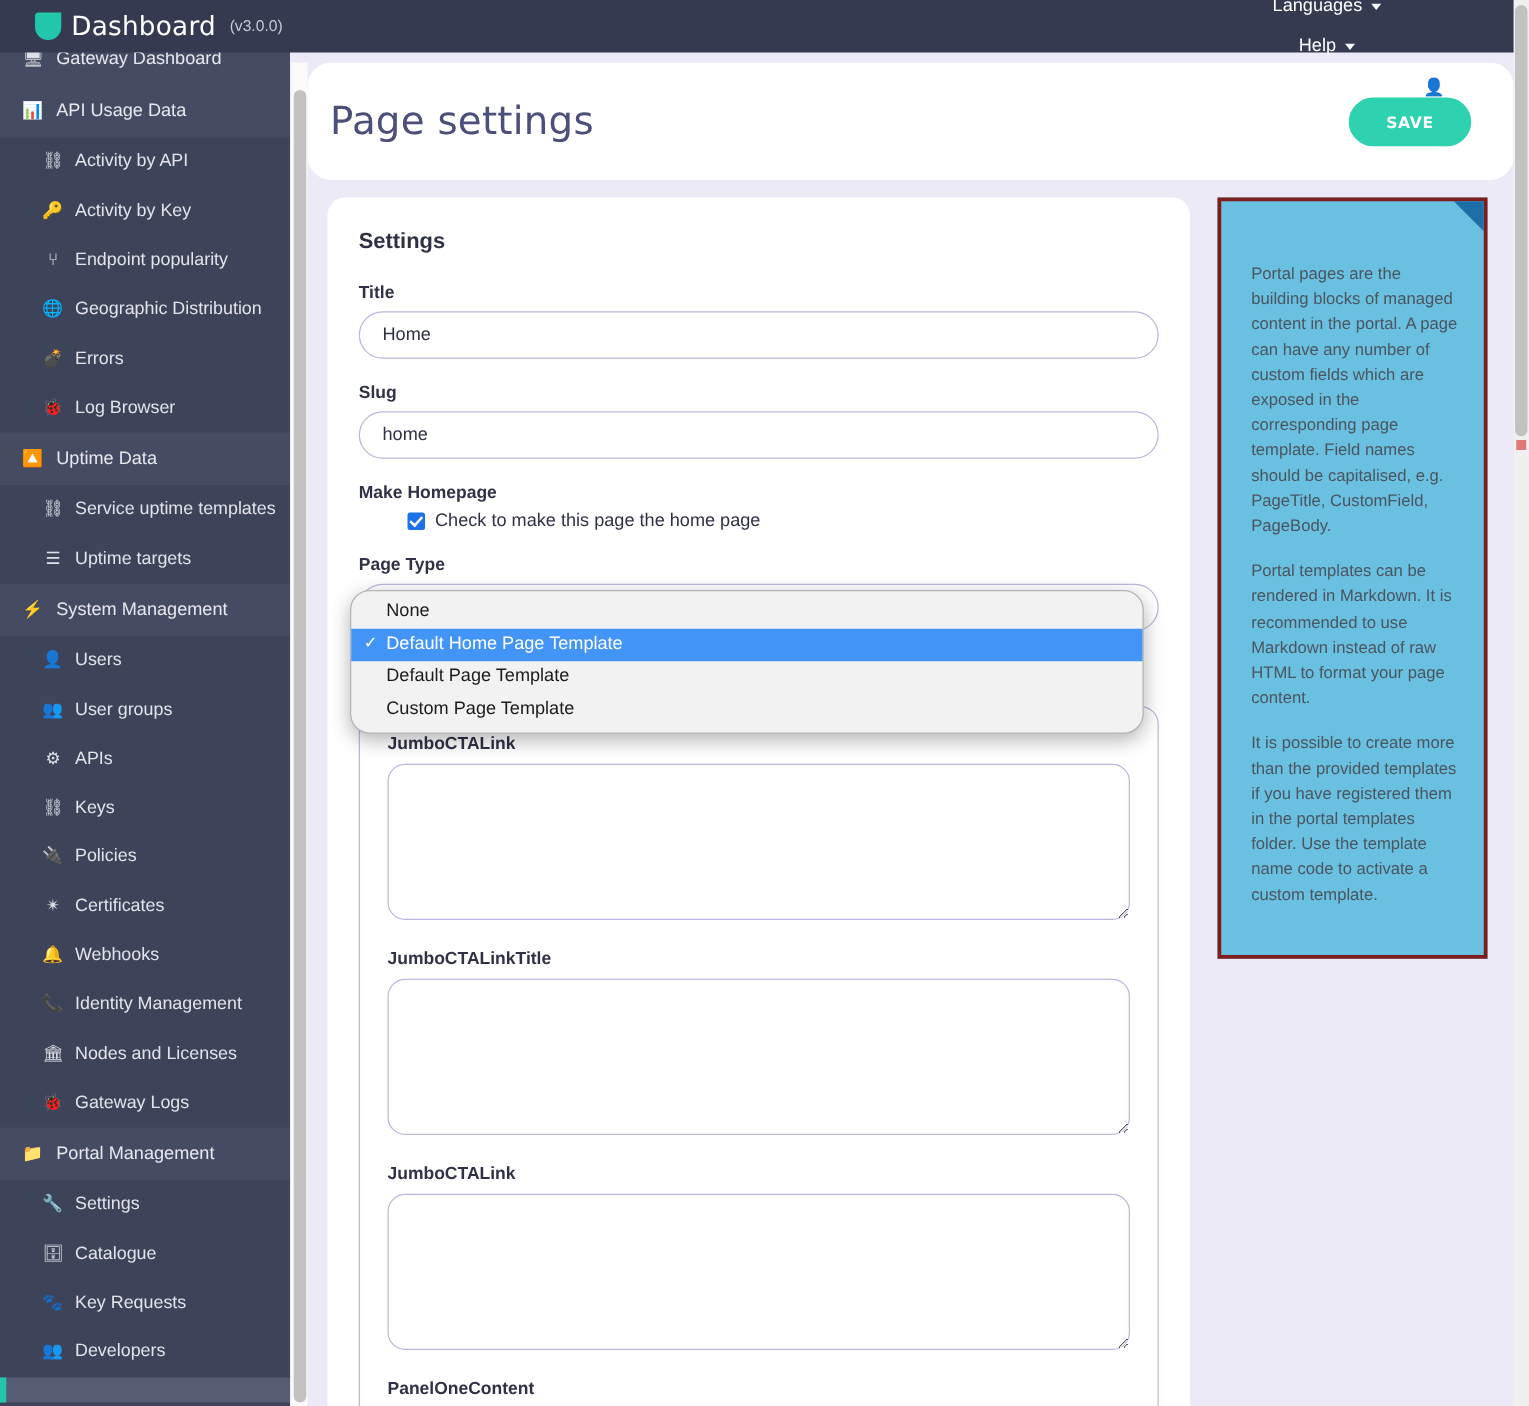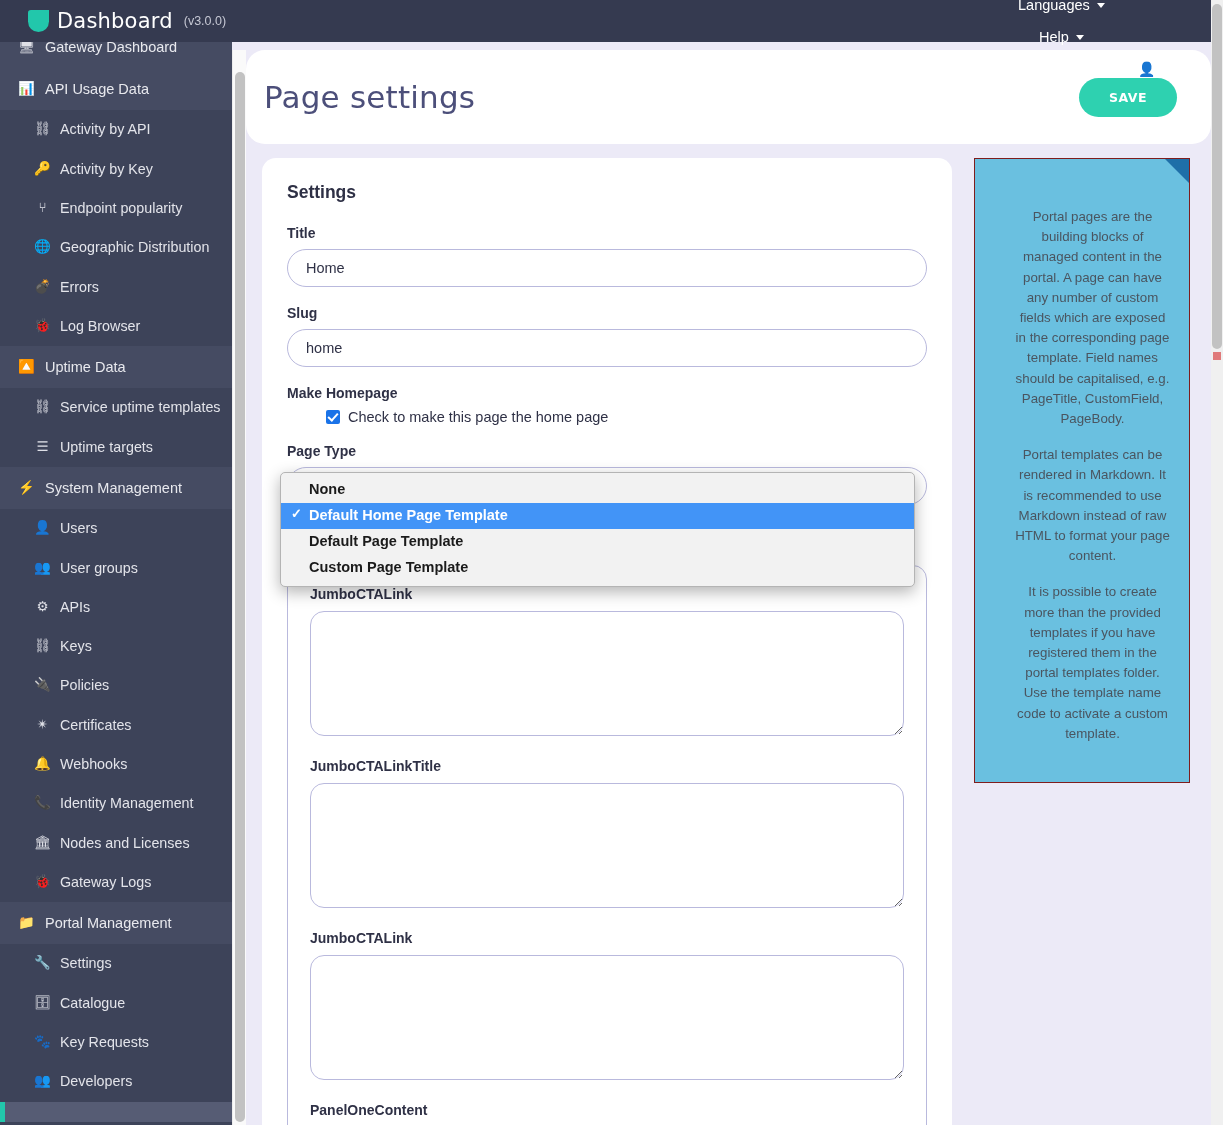--- a/index.html
+++ b/index.html
@@ -182,25 +182,24 @@
     cursor: pointer;
   }
 
   
   .dropdown {
     position: absolute;
     left: 280px; top: 472px;
     width: 635px;
     background: #f2f2f2;
     border: 1px solid #b4b4b4;
-    border-radius: 5px;
+    border-radius: 16px;
     box-shadow: 0 5px 16px rgba(0,0,0,.30);
     padding: 4px 0 5px 0;
     z-index: 60;
-    font-weight: bold;
   }
   .dd-item {
     font-size: 14.5px; color: #1b1b1b;
     padding: 2px 8px 3px 28px;
     line-height: 1.45;
     position: relative; cursor: pointer;
     font-family: "Liberation Sans", sans-serif;
   }
   .dd-item.sel {
     background: #4294f7; color: #ffffff;
@@ -229,28 +228,27 @@
     resize: vertical; outline: none;
     font-family: "Liberation Sans", sans-serif;
     font-size: 14px; padding: 10px 14px; color:#2f3146;
     display: block;
   }
 
   
   .info {
     width: 216px; flex: 0 0 216px;
     background: #6ac0e0;
-    border: 1px solid #7f1d1d;
+    border: 3px solid #7f1d1d;
     color: #4a5560;
     font-size: 13.3px;
     line-height: 1.52;
-    padding: 48px 18px 22px 39px;
+    padding: 48px 18px 22px 24px;
     position: relative;
     min-height: 565px;
-    text-align: center;
   }
   .info::before {
     content: "";
     position: absolute; top: 0; right: 0;
     width: 0; height: 0;
     border-top: 24px solid #1e6fa8;
     border-left: 24px solid transparent;
   }
   .info p { margin: 0 0 16px 0; }
 

